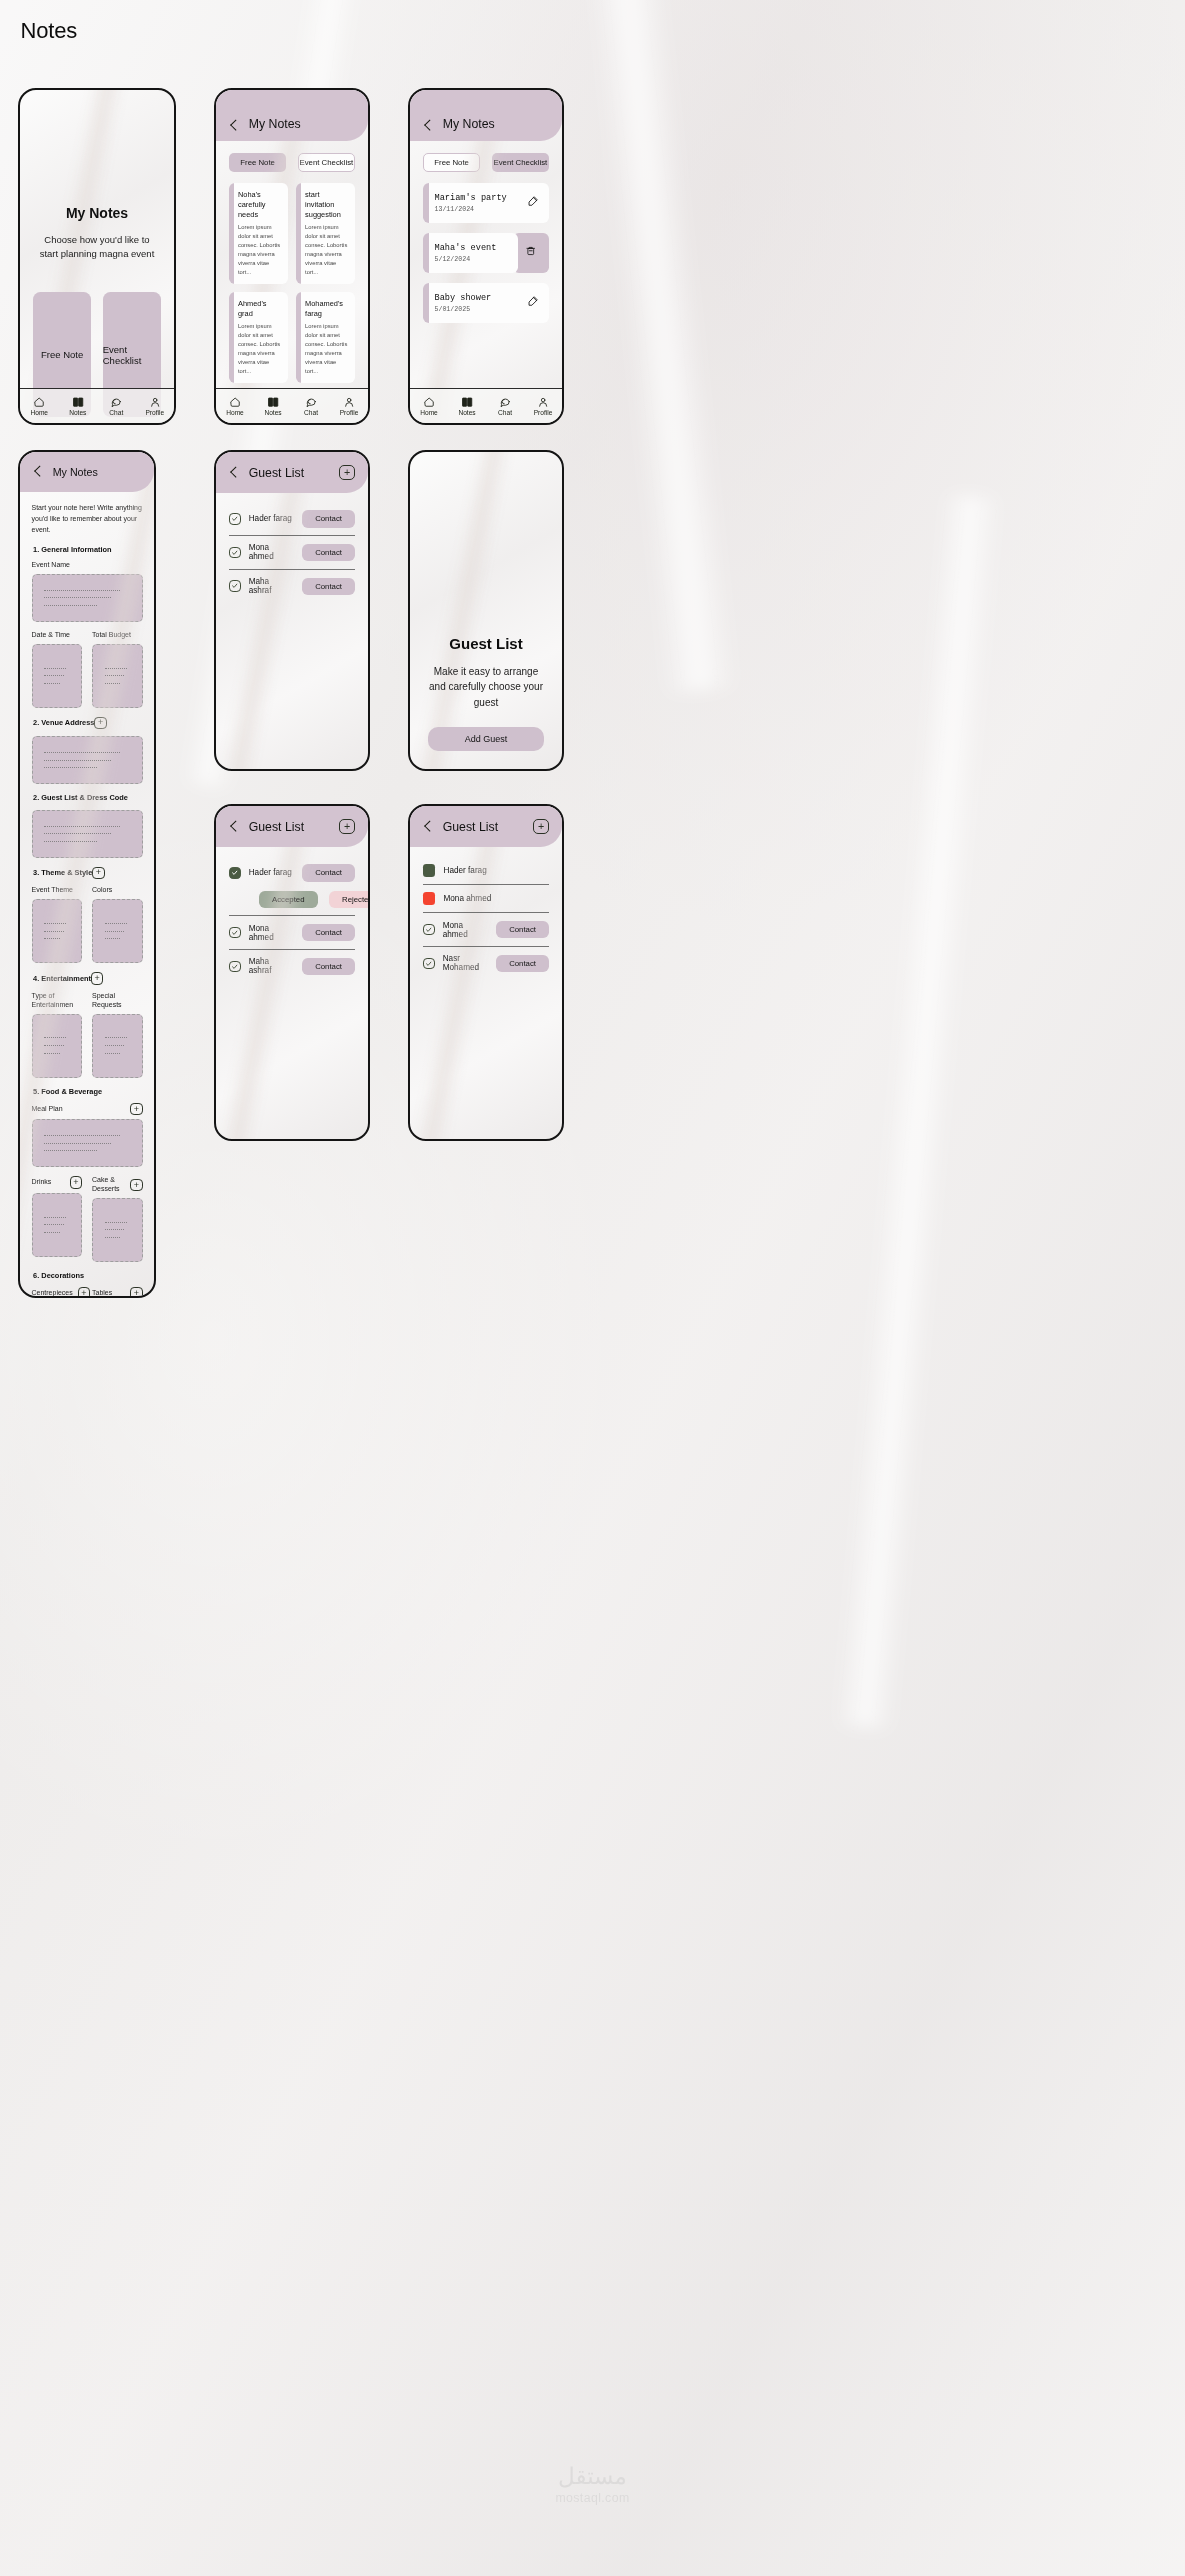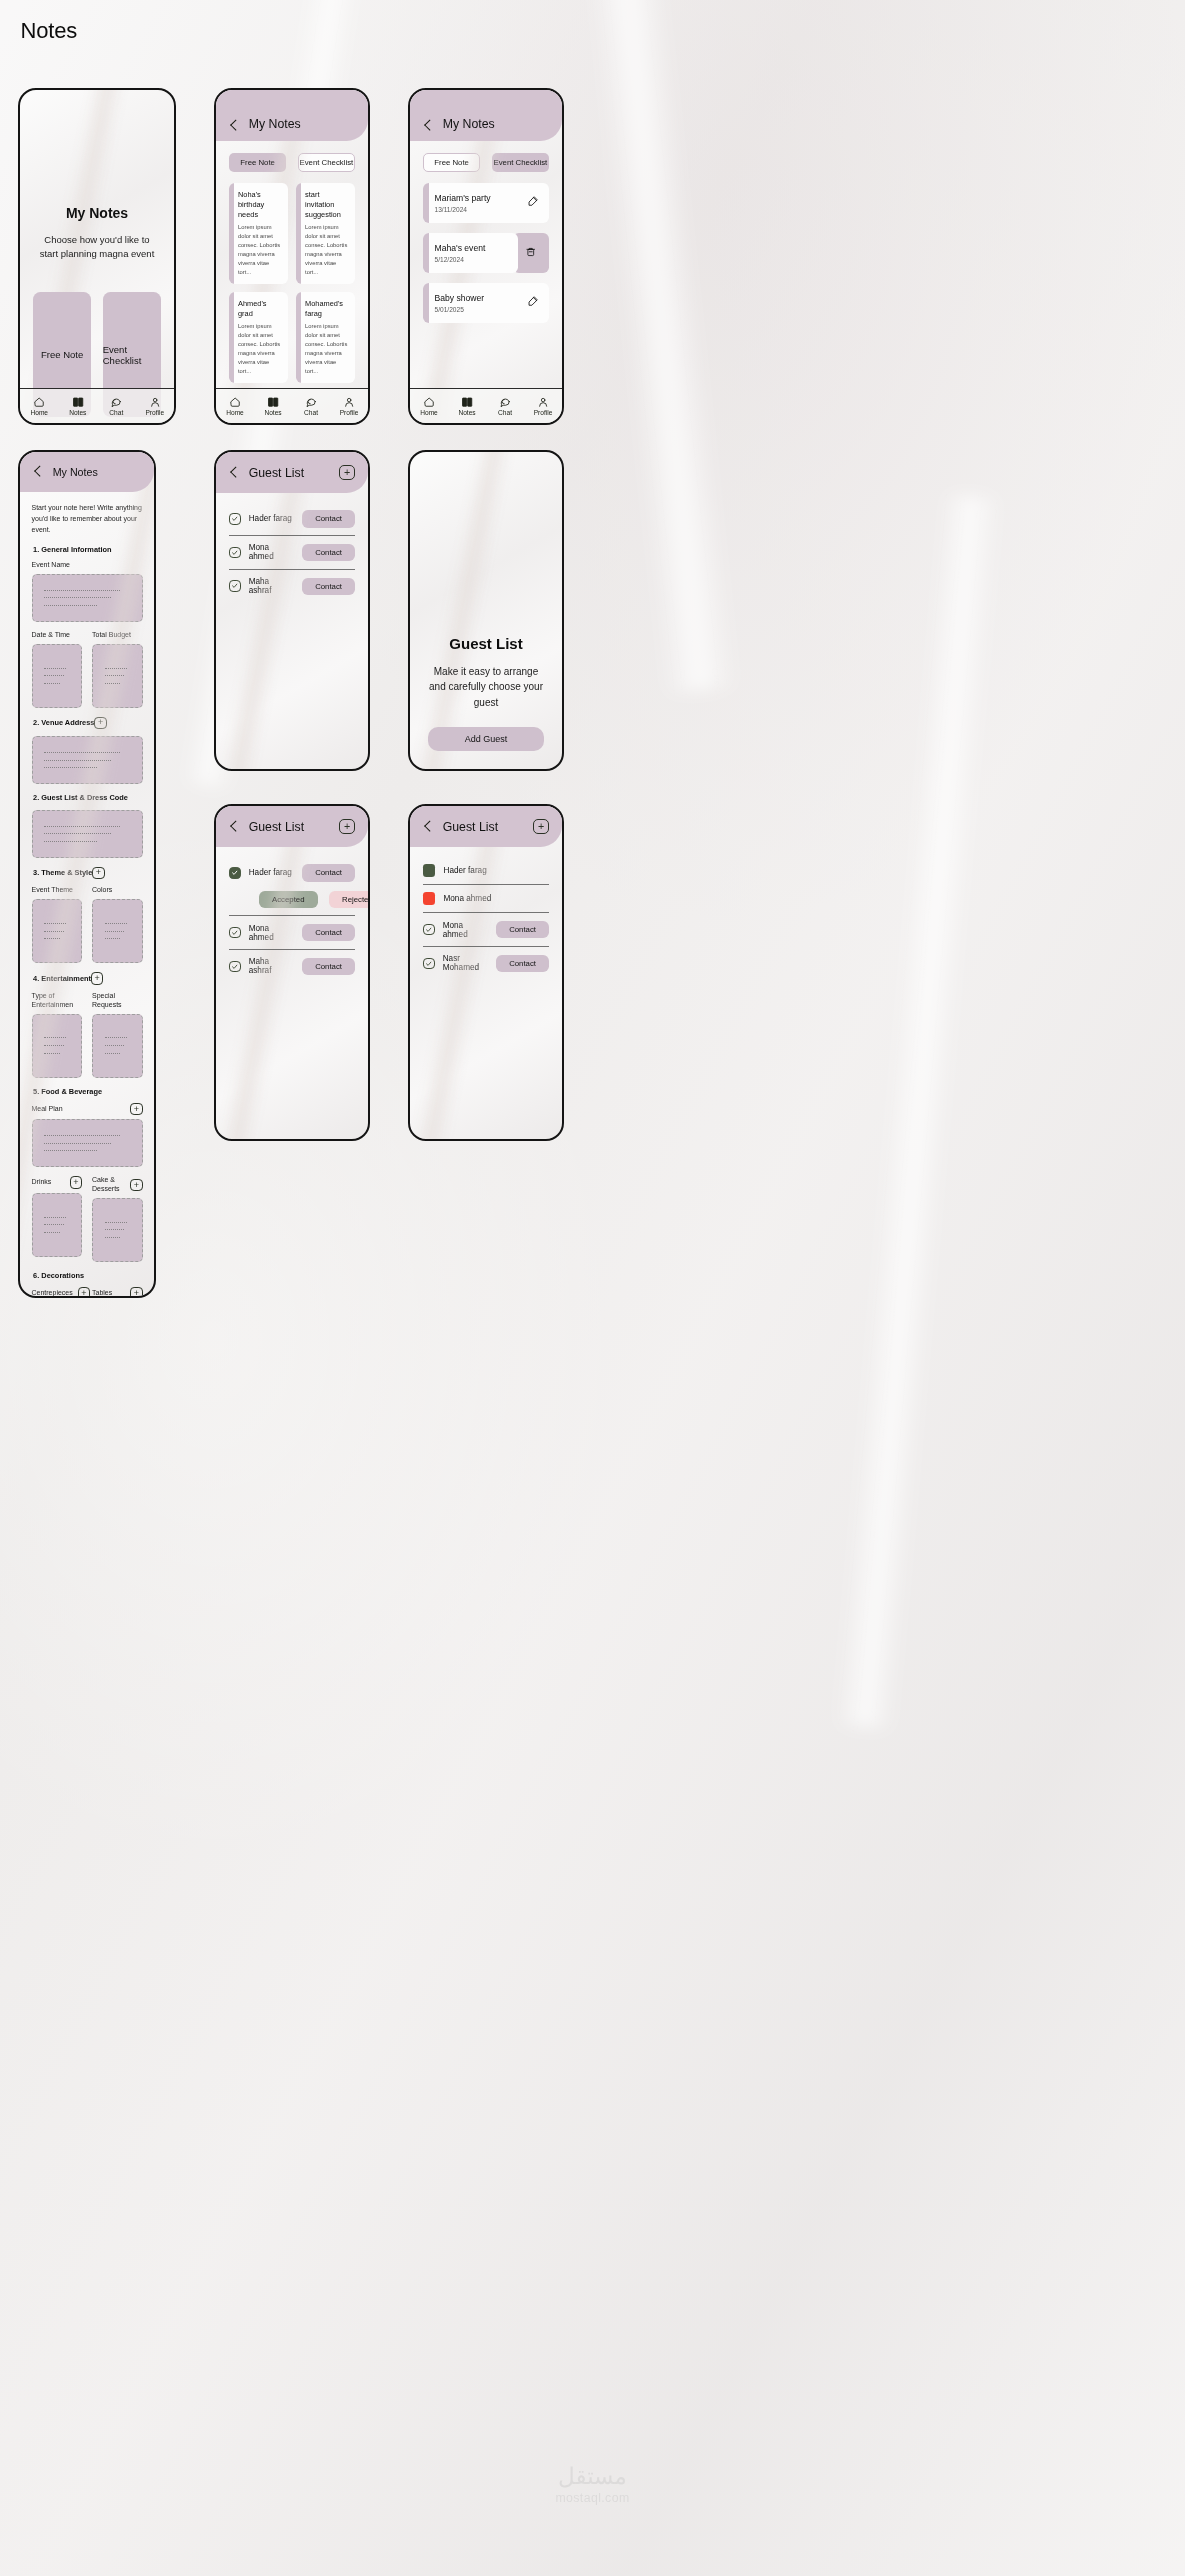--- a/index.html
+++ b/index.html
@@ -112,21 +112,21 @@
     overflow:hidden;
   }
   .notecard::before {
     content:''; position:absolute; left:0; top:0; bottom:0; width: 5px; background:#cfc0cd;
   }
   .nc-title { font-size: 7.4px; color:#101010; line-height: 1.35; margin-bottom: 3.3px; }
   .nc-body { font-size: 5.8px; color:#4a4a4a; line-height: 1.55; }
 
   
   .evlist { padding: 11.5px 13px 0; display:flex; flex-direction:column; gap: 10px; }
-  .evrow { position:relative; display:flex; align-items:stretch; }
+  .evrow { position:relative; display:flex; align-items:stretch;font-family:Liberation Mono, monospace; }
   .evcard {
     position:relative; flex:1; background:#fdfdfd; border-radius: 5.8px;
     min-height: 40px; padding: 7.4px 10px 7.4px 11.5px; overflow:hidden;
     display:flex; align-items:center; justify-content:space-between;
   }
   .evcard::before { content:''; position:absolute; left:0; top:0; bottom:0; width: 5.8px; background:#cfc0cd; }
   .ev-name { font-size: 8.6px; color:#101010; margin-bottom: 2.5px; }
   .ev-date { font-size: 6.6px; color:#5a5a5a; }
   .del-zone {
     width: 36px; background:#cfc0cd; border-radius: 5.8px; margin-left: -5px;
@@ -270,21 +270,21 @@
         <span class="hdr-title">My Notes</span>
       </div>
 
       <div class="tabrow">
         <div class="tab on">Free Note</div>
         <div class="tab off">Event Checklist</div>
       </div>
 
       <div class="notegrid">
         <div class="notecard">
-          <div class="nc-title">Noha's birthday needs</div>
+          <div class="nc-title">Noha's carefully needs</div>
           <div class="nc-body">Lorem ipsum dolor sit amet consec. Lobortis magna viverra viverra vitae tort...</div>
         </div>
         <div class="notecard">
           <div class="nc-title">start invitation suggestion</div>
           <div class="nc-body">Lorem ipsum dolor sit amet consec. Lobortis magna viverra viverra vitae tort...</div>
         </div>
         <div class="notecard">
           <div class="nc-title">Ahmed's grad</div>
           <div class="nc-body">Lorem ipsum dolor sit amet consec. Lobortis magna viverra viverra vitae tort...</div>
         </div>

